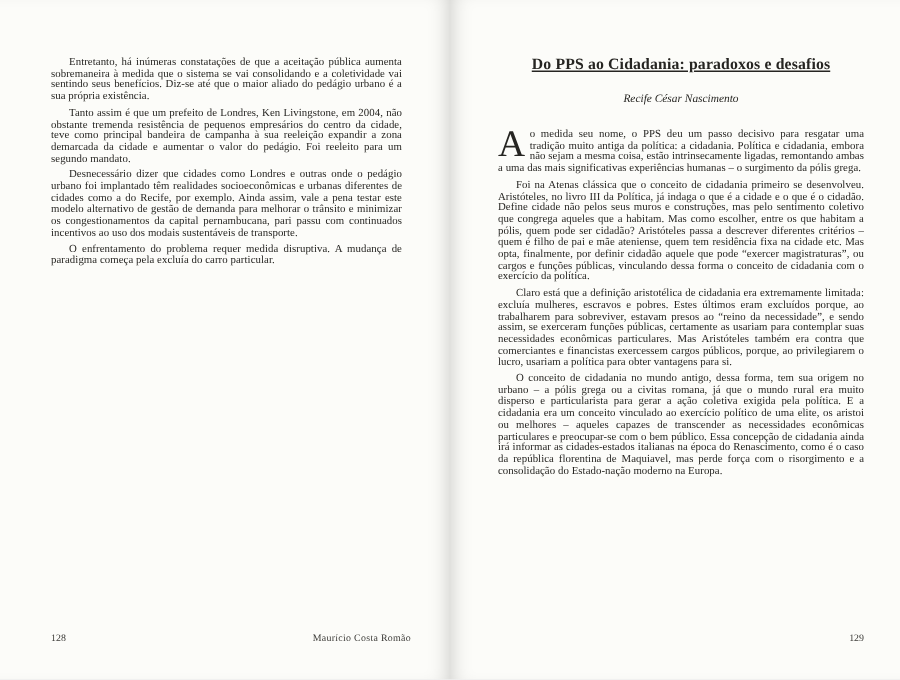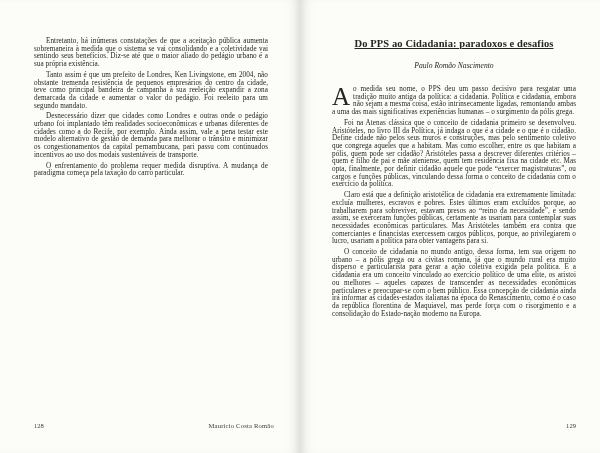--- a/index.html
+++ b/index.html
@@ -86,31 +86,31 @@
 </head>
 <body>
 
 <div class="spread">
 
   <div class="page page-left">
     <div class="body-text">
       <p>Entretanto, há inúmeras constatações de que a aceitação pública aumenta sobremaneira à medida que o sistema se vai consolidando e a coletividade vai sentindo seus benefícios. Diz-se até que o maior aliado do pedágio urbano é a sua própria existência.</p>
       <p>Tanto assim é que um prefeito de Londres, Ken Livingstone, em 2004, não obstante tremenda resistência de pequenos empresários do centro da cidade, teve como principal bandeira de campanha à sua reeleição expandir a zona demarcada da cidade e aumentar o valor do pedágio. Foi reeleito para um segundo mandato.</p>
       <p>Desnecessário dizer que cidades como Londres e outras onde o pedágio urbano foi implantado têm realidades socioeconômicas e urbanas diferentes de cidades como a do Recife, por exemplo. Ainda assim, vale a pena testar este modelo alternativo de gestão de demanda para melhorar o trânsito e minimizar os congestionamentos da capital pernambucana, pari passu com continuados incentivos ao uso dos modais sustentáveis de transporte.</p>
-      <p>O enfrentamento do problema requer medida disruptiva. A mudança de paradigma começa pela taxação do carro particular.</p>
+      <p>O enfrentamento do problema requer medida disruptiva. A mudança de paradigma começa pela excluía do carro particular.</p>
     </div>
     <div class="footer">
       <span class="page-number">128</span>
       <span class="running-footer">Maurício Costa Romão</span>
     </div>
   </div>
 
   <div class="page page-right">
     <h1 class="chapter-title">Do PPS ao Cidadania: paradoxos e desafios</h1>
-    <div class="author">Paulo Romão Nascimento</div>
+    <div class="author">Recife César Nascimento</div>
     <div class="body-text">
       <p class="first"><span class="drop-cap">A</span><span>o medida seu nome, o PPS deu um passo decisivo para resgatar uma tradição muito antiga da política: a cidadania. Política e cidadania, embora não sejam a mesma coisa, estão intrinsecamente ligadas, remontando ambas a uma das mais significativas experiências humanas – o surgimento da pólis grega.</span></p>
       <p>Foi na Atenas clássica que o conceito de cidadania primeiro se desenvolveu. Aristóteles, no livro III da Política, já indaga o que é a cidade e o que é o cidadão. Define cidade não pelos seus muros e construções, mas pelo sentimento coletivo que congrega aqueles que a habitam. Mas como escolher, entre os que habitam a pólis, quem pode ser cidadão? Aristóteles passa a descrever diferentes critérios – quem é filho de pai e mãe ateniense, quem tem residência fixa na cidade etc. Mas opta, finalmente, por definir cidadão aquele que pode “exercer magistraturas”, ou cargos e funções públicas, vinculando dessa forma o conceito de cidadania com o exercício da política.</p>
       <p>Claro está que a definição aristotélica de cidadania era extremamente limitada: excluía mulheres, escravos e pobres. Estes últimos eram excluídos porque, ao trabalharem para sobreviver, estavam presos ao “reino da necessidade”, e sendo assim, se exerceram funções públicas, certamente as usariam para contemplar suas necessidades econômicas particulares. Mas Aristóteles também era contra que comerciantes e financistas exercessem cargos públicos, porque, ao privilegiarem o lucro, usariam a política para obter vantagens para si.</p>
       <p>O conceito de cidadania no mundo antigo, dessa forma, tem sua origem no urbano – a pólis grega ou a civitas romana, já que o mundo rural era muito disperso e particularista para gerar a ação coletiva exigida pela política. E a cidadania era um conceito vinculado ao exercício político de uma elite, os aristoi ou melhores – aqueles capazes de transcender as necessidades econômicas particulares e preocupar-se com o bem público. Essa concepção de cidadania ainda irá informar as cidades-estados italianas na época do Renascimento, como é o caso da república florentina de Maquiavel, mas perde força com o risorgimento e a consolidação do Estado-nação moderno na Europa.</p>
     </div>
     <div class="footer">
       <span class="page-number">129</span>
     </div>
   </div>

